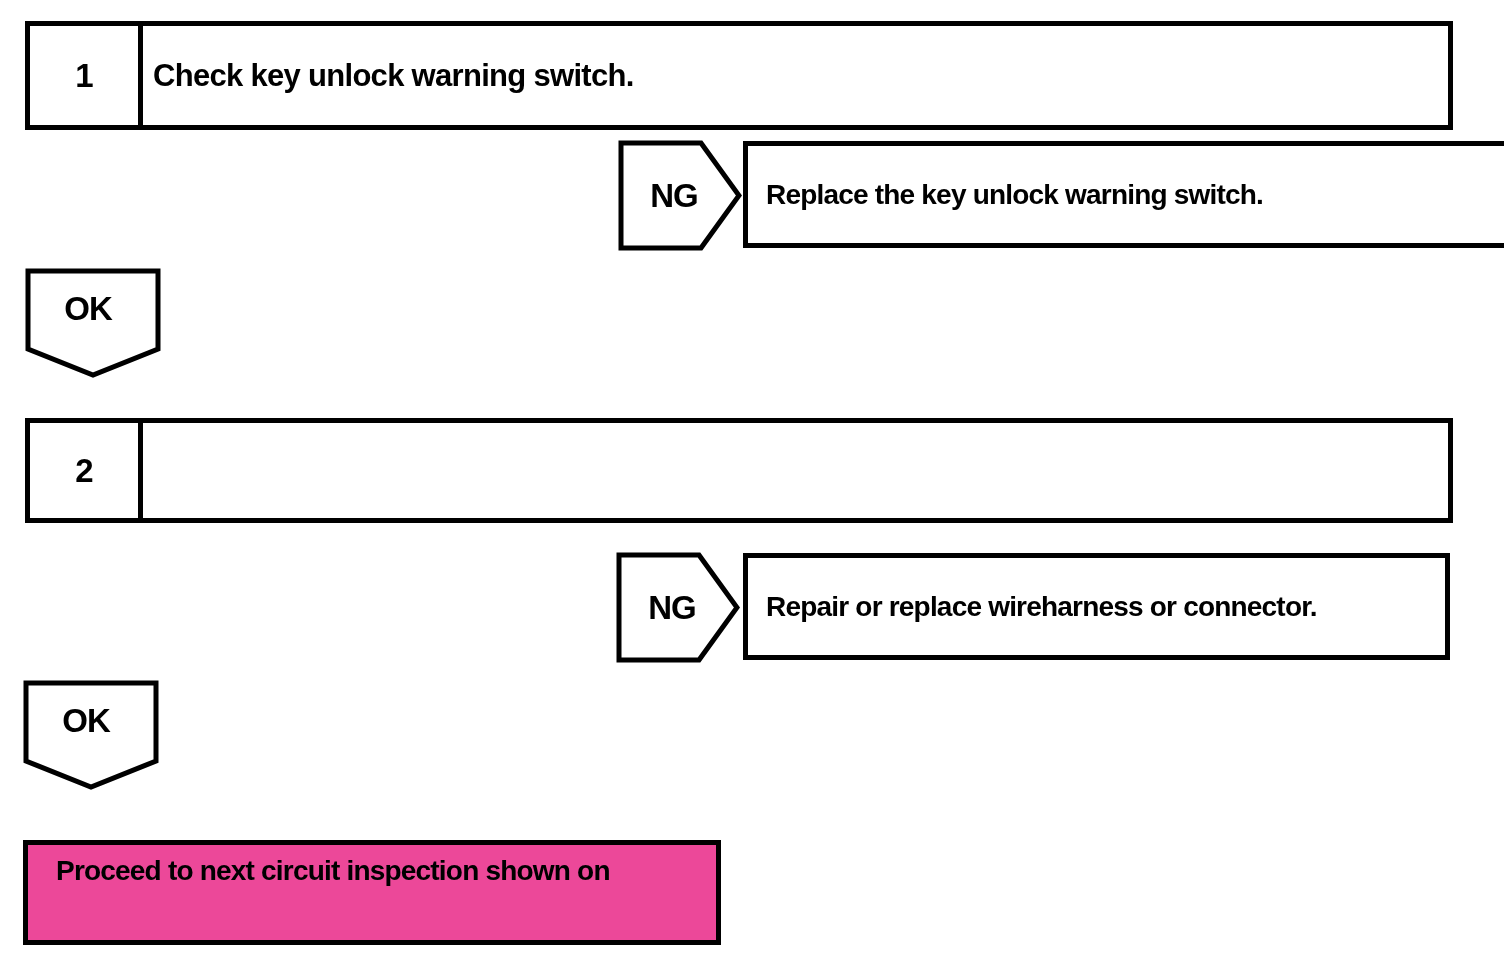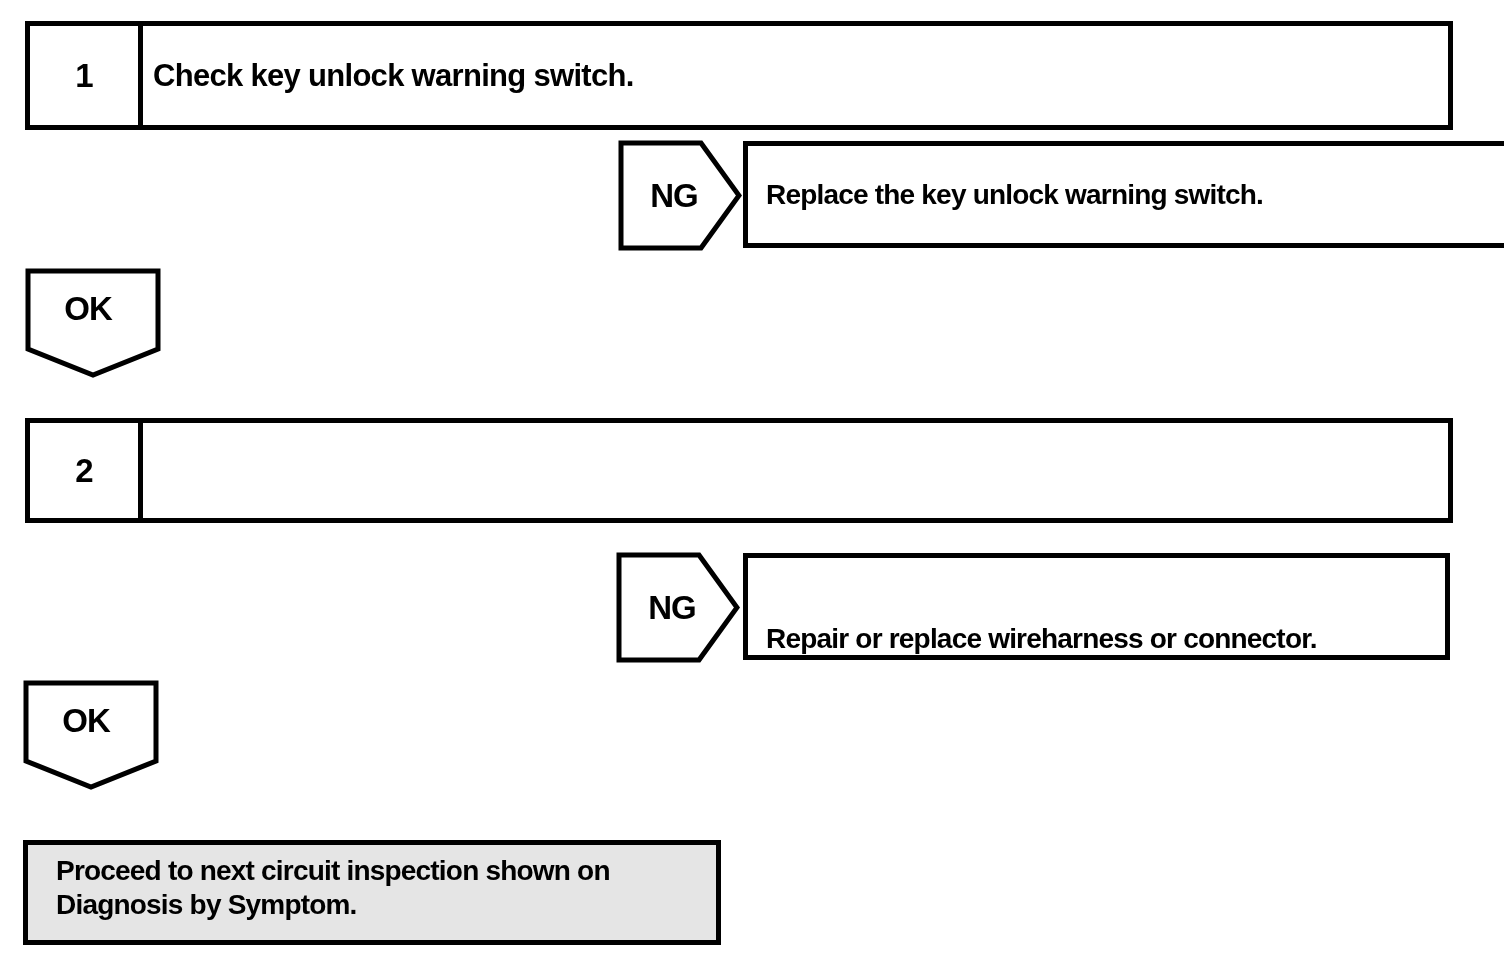--- a/index.html
+++ b/index.html
@@ -51,21 +51,21 @@
     align-items: center;
     padding-left: 18px;
     font-size: 28px;
     letter-spacing: -0.8px;
     overflow: hidden;
   }
   .result-box .line { white-space: nowrap; }
   .final-box {
     position: absolute;
     border: 5px solid #000;
-    background: #e5e5e5;
+    background: #ec4899;
     padding: 9px 14px 0 28px;
     font-size: 28px;
     line-height: 34px;
     letter-spacing: -0.8px;
     overflow: hidden;
   }
   .final-box .line { white-space: nowrap; }
   svg.connector { display: block; }
   svg.connector text {
     font-family: "Liberation Sans", "DejaVu Sans", sans-serif;
@@ -109,27 +109,26 @@
 
   <div class="step-box" style="left:25px; top:418px; width:1428px; height:105px;">
     <div class="num-cell">2</div>
   </div>
 
   <svg class="abs connector" style="left:616px; top:552px;" width="124" height="111" viewBox="0 0 124 111">
     <polygon points="3,3 83,3 121,55.5 83,108 3,108"></polygon>
     <text x="56" y="67" text-anchor="middle">NG</text>
   </svg>
 
-  <div class="result-box" style="left:743px; top:553px; width:707px; height:107px;align-items:flex-end;">
+  <div class="result-box" style="left:743px; top:553px; width:707px; height:107px;">
     <div class="line">Repair or replace wireharness or connector.</div>
   </div>
 
   <svg class="abs connector" style="left:23px; top:680px;" width="136" height="110" viewBox="0 0 136 110">
     <polygon points="3,3 133,3 133,81 68,107 3,81"></polygon>
     <text x="63" y="52" text-anchor="middle">OK</text>
   </svg>
 
   <div class="final-box" style="left:23px; top:840px; width:698px; height:105px;">
     <div class="line">Proceed to next circuit inspection shown on</div>
-    <div class="line">Diagnosis by Symptom.</div>
   </div>
 
 </div>
 
 </body></html>

